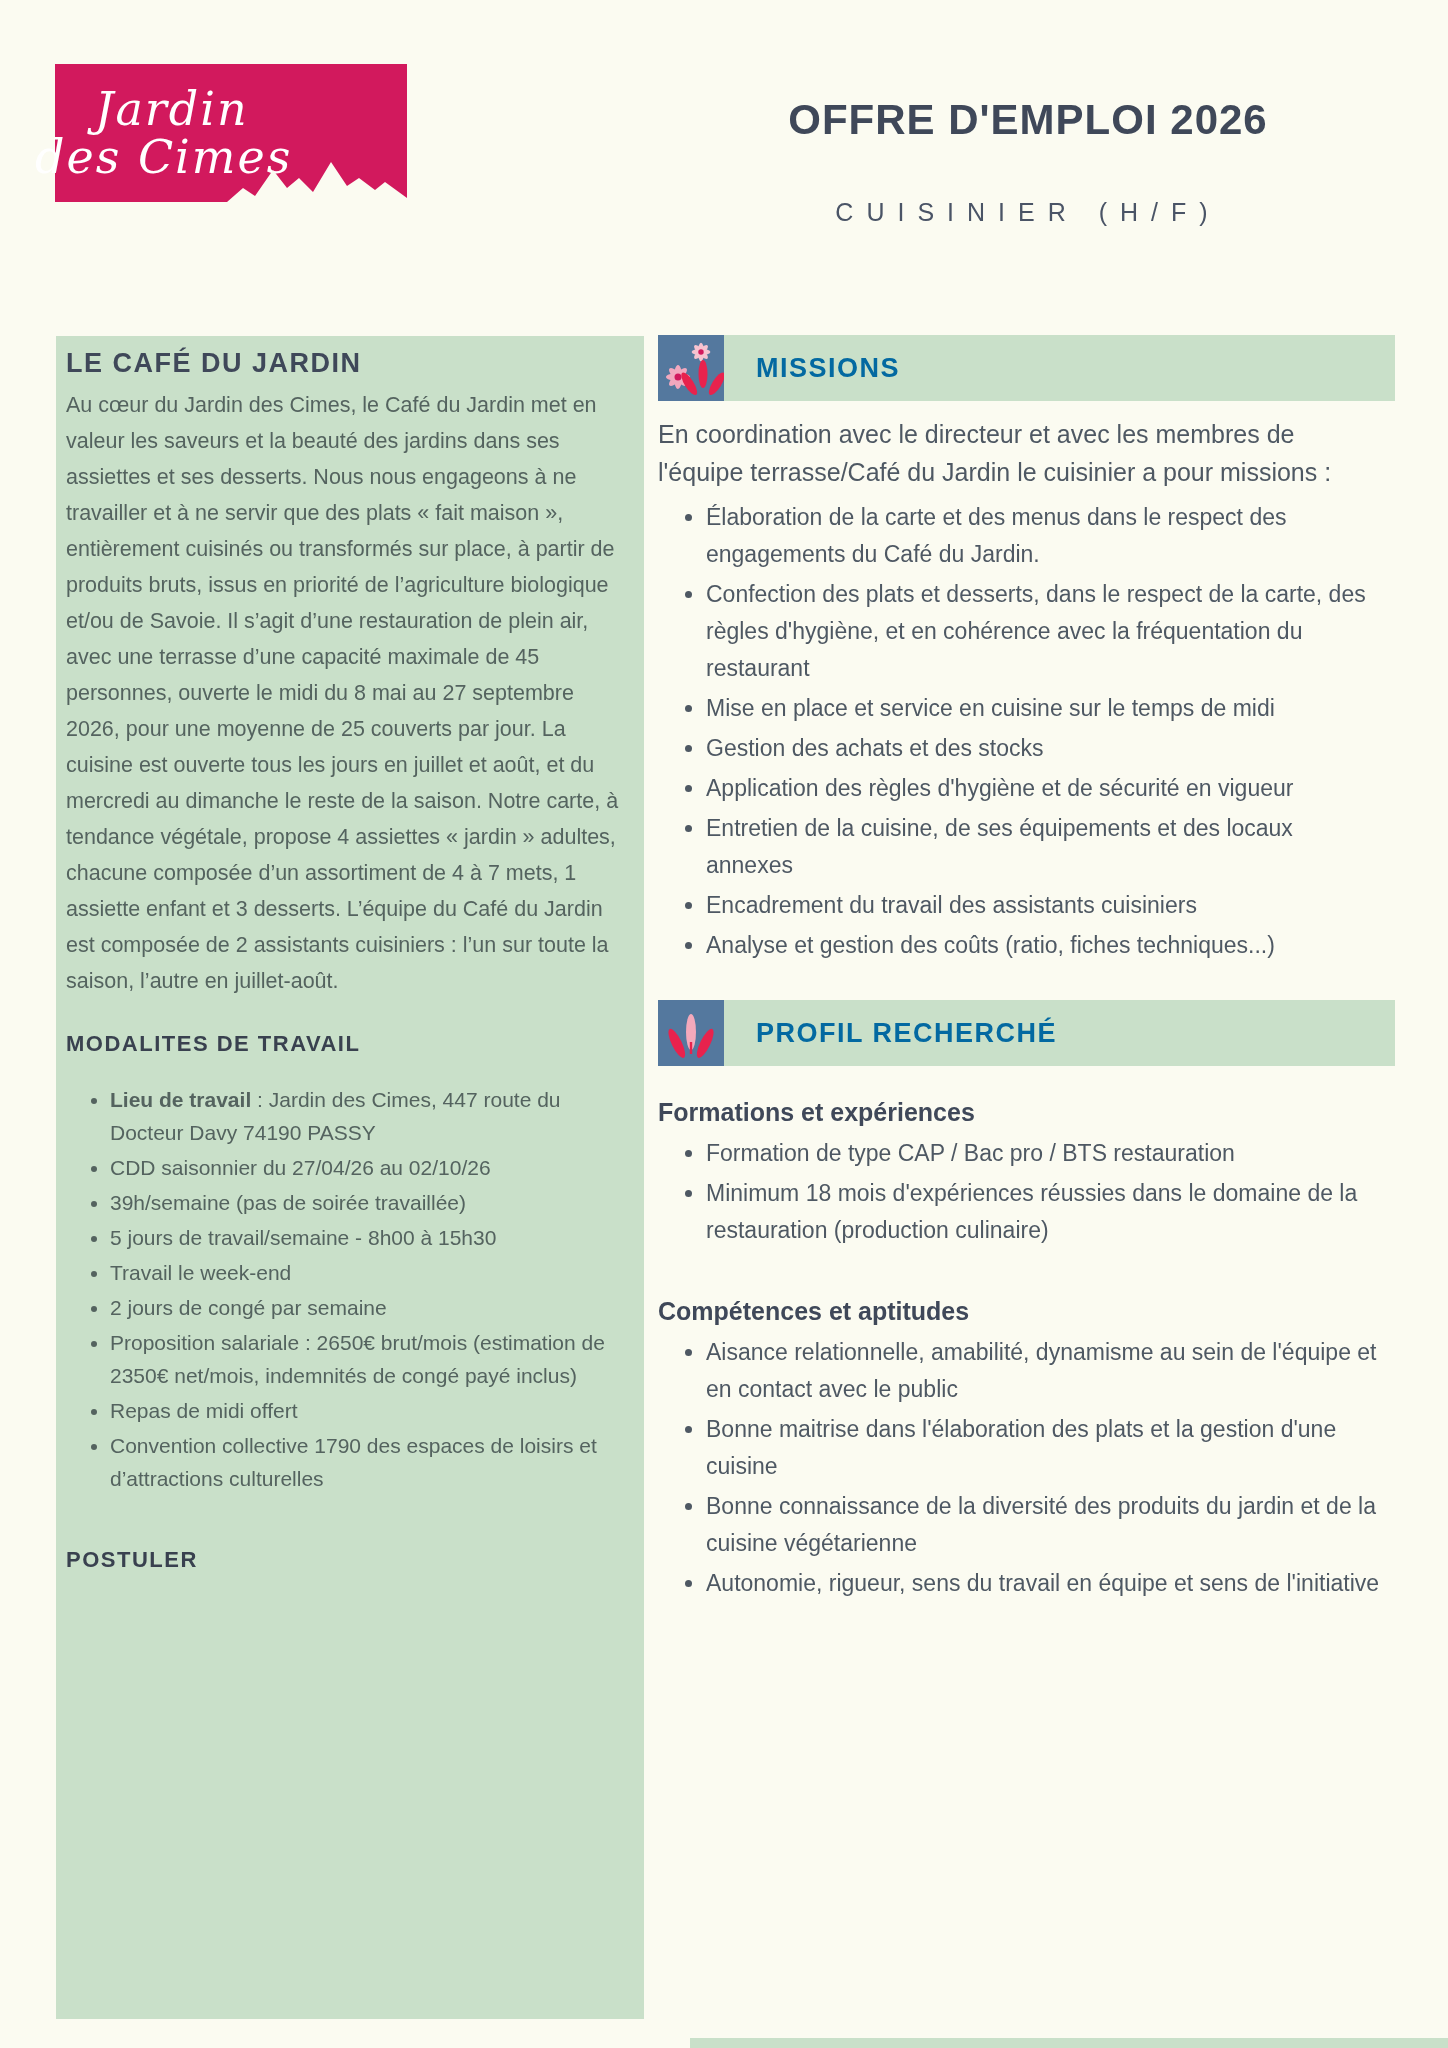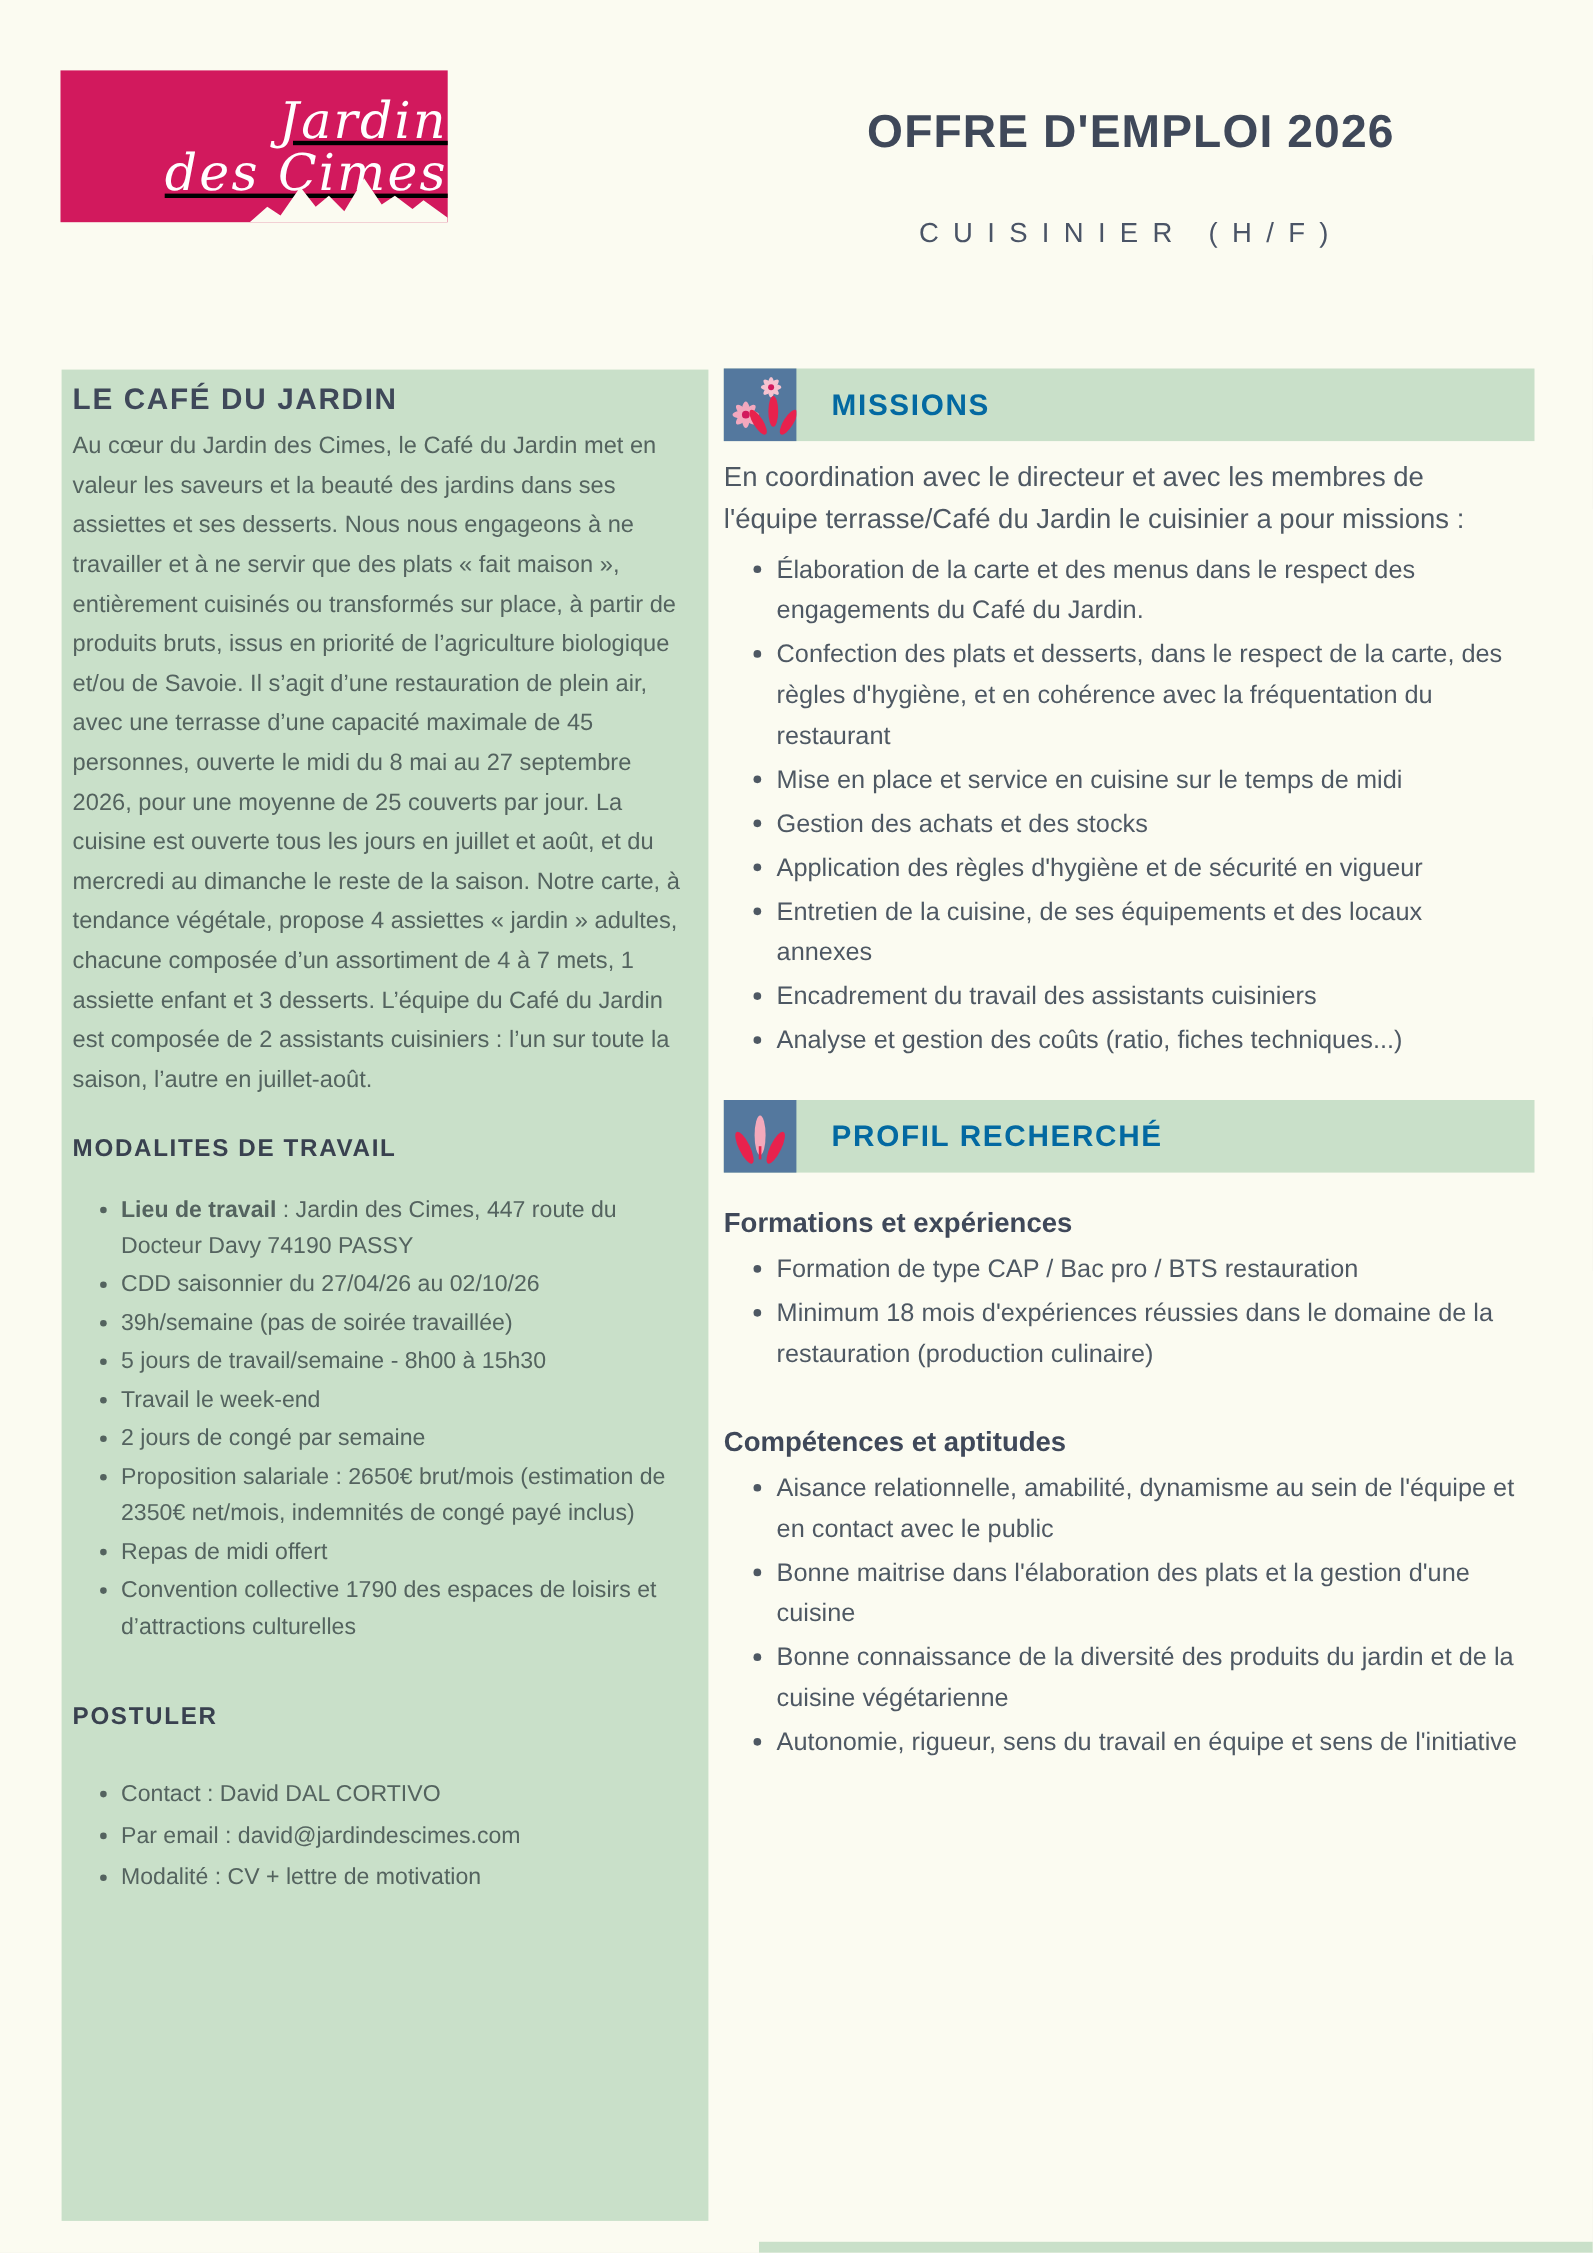--- a/index.html
+++ b/index.html
@@ -5,21 +5,21 @@
   :root{
     --bg:#fbfbf1; --green:#c9e0c9; --pink:#d2195d; --blue:#54789e;
     --heading:#3f4859; --left-text:#54635f; --right-text:#4e5863; --subtitle:#4a5466;
   }
   *{margin:0;padding:0;box-sizing:border-box;}
   body{background:#e8e8e0;font-family:"Liberation Sans",sans-serif;}
   .page{position:relative;width:1448px;height:2048px;background:var(--bg);overflow:hidden;}
 
   
   .logo{position:absolute;left:55px;top:64px;width:352px;height:138px;background:var(--pink);
-        display:flex;flex-direction:column;align-items:flex-end;justify-content:center;text-decoration:underline;}
+        display:flex;flex-direction:column;align-items:flex-start;justify-content:center;}
   .logo-line{font-family:"DejaVu Serif",serif;font-style:italic;color:#ffffff;
              font-size:46px;line-height:52px;letter-spacing:2px;}
   .logo-line.first{margin-left:40px;}
   .logo-line.second{margin-top:-4px;margin-left:-20px;}
   .mountain{position:absolute;right:0;bottom:0;}
 
   
   .title{position:absolute;left:648px;top:96px;width:760px;text-align:center;
          font-size:42px;font-weight:700;color:var(--heading);letter-spacing:1px;}
   .subtitle{position:absolute;left:648px;top:198px;width:760px;text-align:center;
@@ -82,26 +82,20 @@
         <li><span class="li-text">39h/semaine (pas de soirée travaillée)</span></li>
         <li><span class="li-text">5 jours de travail/semaine - 8h00 à 15h30</span></li>
         <li><span class="li-text">Travail le week-end</span></li>
         <li><span class="li-text">2 jours de congé par semaine</span></li>
         <li><span class="li-text">Proposition salariale : 2650€ brut/mois (estimation de 2350€ net/mois, indemnités de congé payé inclus)</span></li>
         <li><span class="li-text">Repas de midi offert</span></li>
         <li><span class="li-text">Convention collective 1790 des espaces de loisirs et d’attractions culturelles</span></li>
       </ul>
 
     <h3 class="h-postuler">POSTULER</h3>
-    <ul class="contact-list">
-
-    <li><span class="li-text">Contact : David DAL CORTIVO</span></li>
-        <li><span class="li-text">Par email : david@jardindescimes.com</span></li>
-        <li><span class="li-text">Modalité : CV + lettre de motivation</span></li>
-      </ul>
   </div>
 
   <div class="right-col">
 
     <div class="bar">
       <div class="icon-sq">
         <svg width="66" height="66" viewBox="0 0 66 66">
           <g transform="translate(20,42)">
             <g fill="#f2a8be">
               <ellipse rx="4" ry="12"></ellipse>

